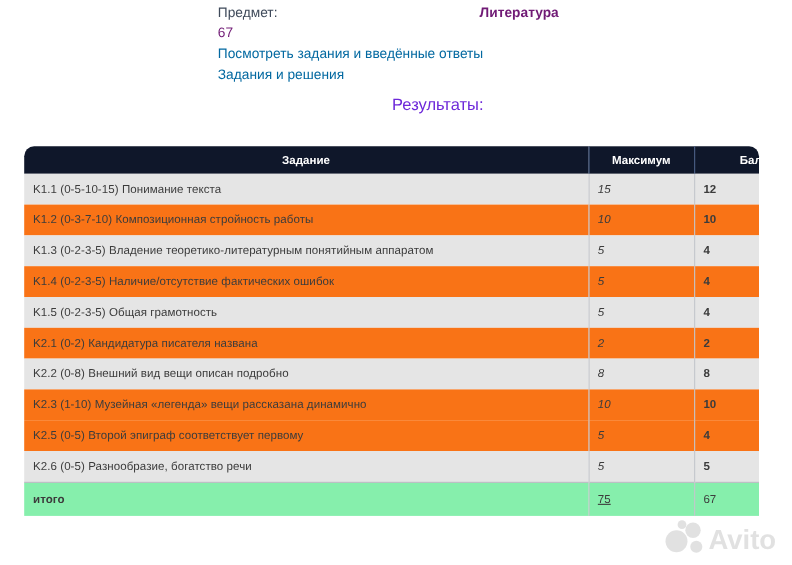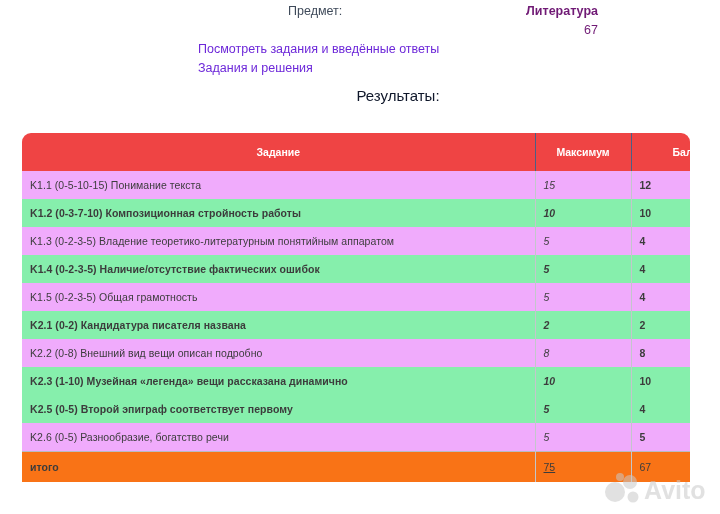--- a/index.html
+++ b/index.html
@@ -22,71 +22,70 @@
     left: 198px;
     top: 4px;
     width: 400px;
   }
   .info-row {
     display: flex;
     align-items: baseline;
     height: 19px;
     font-size: 12.5px;
     color: #3f4a5a;
-    justify-content: flex-end;
   }
   .info-label {
     width: 238px;
     color: #3f4a5a;
     font-size: 12.5px;
     white-space: nowrap;
   }
   .info-value {
     font-size: 12.5px;
     color: #701a75;
   }
   .info-value.bold { font-weight: bold; }
 
   .link-row {
     height: 19px;
     font-size: 12.5px;
-    color: #6d28d9;
+    color: #0369a1;
     white-space: nowrap;
     cursor: pointer;
   }
 
   .results-heading {
     position: absolute;
     left: 198px;
     top: 87px;
     width: 400px;
     text-align: center;
     font-size: 15px;
-    color: #0f172a;
+    color: #6d28d9;
   }
 
   
   .table-wrap {
     position: absolute;
     left: 22px;
     top: 133px;
     width: 668px;
   }
   table.results {
     width: 100%;
     border-collapse: collapse;
     table-layout: fixed;
     font-size: 10.5px;
   }
   table.results thead th {
-    background: #ef4444;
+    background: #0f172a;
     color: #ffffff;
     font-size: 10.5px;
     font-weight: bold;
-    height: 38px;
+    height: 25px;
     padding: 0;
     border-right: 1px solid #4a5f85;
   }
   table.results thead th:last-child { border-right: none; }
   table.results thead th.col-task {
     border-top-left-radius: 9px;
   }
   table.results thead th.col-score {
     border-top-right-radius: 9px;
     padding-left: 41px;
@@ -94,29 +93,29 @@
 
   table.results tbody td {
     height: 28px;
     padding: 0 0 0 8px;
     border-right: 1px solid #c3c6cb;
     vertical-align: middle;
     color: #3c3c3c;
   }
   table.results tbody td:last-child { border-right: none; }
 
-  tbody tr.odd td  { background: #f0abfc; }
-  tbody tr.even td { background: #86efac; font-weight: bold; }
+  tbody tr.odd td  { background: #e5e5e5; }
+  tbody tr.even td { background: #f97316; }
 
   td.task { font-size: 10.5px; letter-spacing: 0.05px; }
   td.max  { font-size: 10.5px; font-style: italic; padding-left: 14px; }
   td.val  { font-size: 10.5px; font-weight: bold; padding-left: 14px; }
 
   tbody tr.total td {
-    background: #f97316;
+    background: #86efac;
     border-top: 1px solid #b9bcc1;
     height: 30px;
   }
   tbody tr.total td.task { font-weight: bold; }
   tbody tr.total td.max  { font-style: normal; font-weight: normal; text-decoration: underline; }
   tbody tr.total td.val  { font-weight: normal; }
 
   .col-w-task  { width: 513px; }
   .col-w-max   { width: 96px; }
   .col-w-score { width: 59px; }

